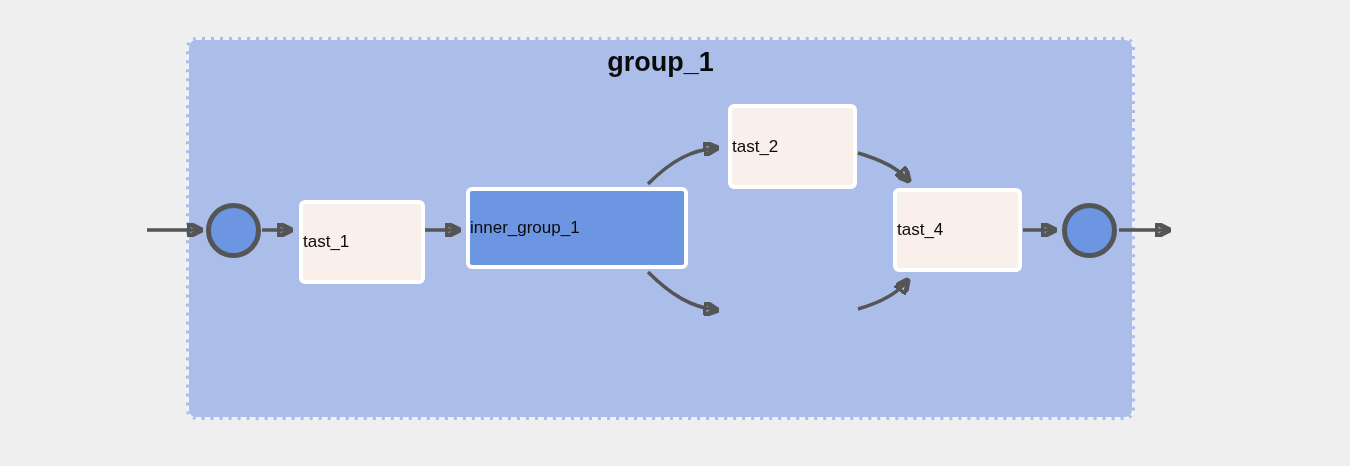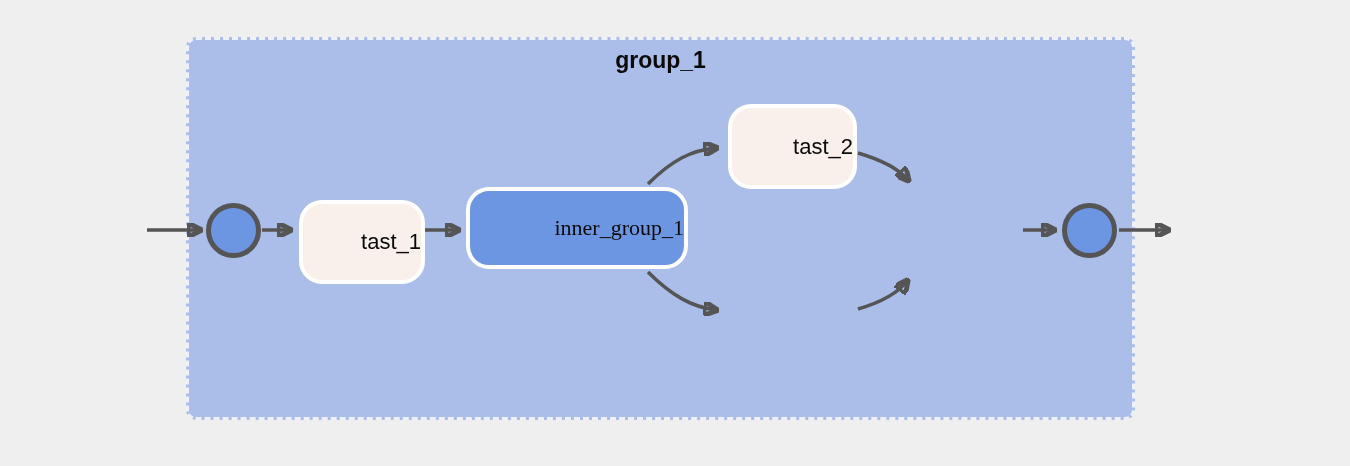--- a/index.html
+++ b/index.html
@@ -30,49 +30,49 @@
     width: 949px; height: 383px;
     background: var(--group-fill);
     border: 3px dashed var(--group-border);
     border-radius: 10px;
   }
   .group-label {
     position: absolute;
     left: 0; top: 7px;
     width: 100%;
     text-align: center;
-    font-size: 23px;
+    font-size: 27px;
     font-weight: bold;
     color: var(--text);
   }
   .node {
     position: absolute;
     display: flex;
     align-items: center;
-    justify-content: flex-end;
+    justify-content: flex-start;
     background: var(--task-fill);
     border: 4px solid var(--task-border);
-    border-radius: 23px;
-    font-size: 22px;
+    border-radius: 6px;
+    font-size: 17px;
     color: var(--text);
     cursor: pointer;
   }
   .node.blue { background: var(--blue-fill); }
   .junction {
     position: absolute;
     width: 55px; height: 55px;
     background: var(--blue-fill);
     border: 5px solid var(--edge);
     border-radius: 50%;
     cursor: pointer;
   }
   #n-start  { left: 35px;   top: 188px; width: 110px; height: 84px; }
   #j-in     { left: 206px;  top: 203px; }
   #n-tast1  { left: 299px;  top: 200px; width: 126px; height: 84px; }
-  #n-inner  { left: 466px;  top: 187px; width: 222px; height: 82px; font-family: Liberation Serif, serif; }
+  #n-inner  { left: 466px;  top: 187px; width: 222px; height: 82px; }
   #n-tast2  { left: 728px;  top: 104px; width: 129px; height: 85px; }
   #n-tast3  { left: 728px;  top: 270px; width: 129px; height: 85px; }
   #n-tast4  { left: 893px;  top: 188px; width: 129px; height: 84px; }
   #j-out    { left: 1062px; top: 203px; }
   #n-end    { left: 1178px; top: 188px; width: 98px;  height: 84px; }
   #edges {
     position: absolute;
     left: 0; top: 0;
     width: 1350px; height: 466px;
     pointer-events: none;
@@ -118,17 +118,20 @@
 
   <div class="node blue" id="n-inner">
     <span>inner_group_1</span>
   </div>
 
   <div class="node" id="n-tast2">
     <span>tast_2</span>
   </div>
 
 
+  <div class="node" id="n-tast4">
+    <span>tast_4</span>
+  </div>
 
   <div class="junction" id="j-out"></div>
 
 
 </div>
 
 </body></html>

